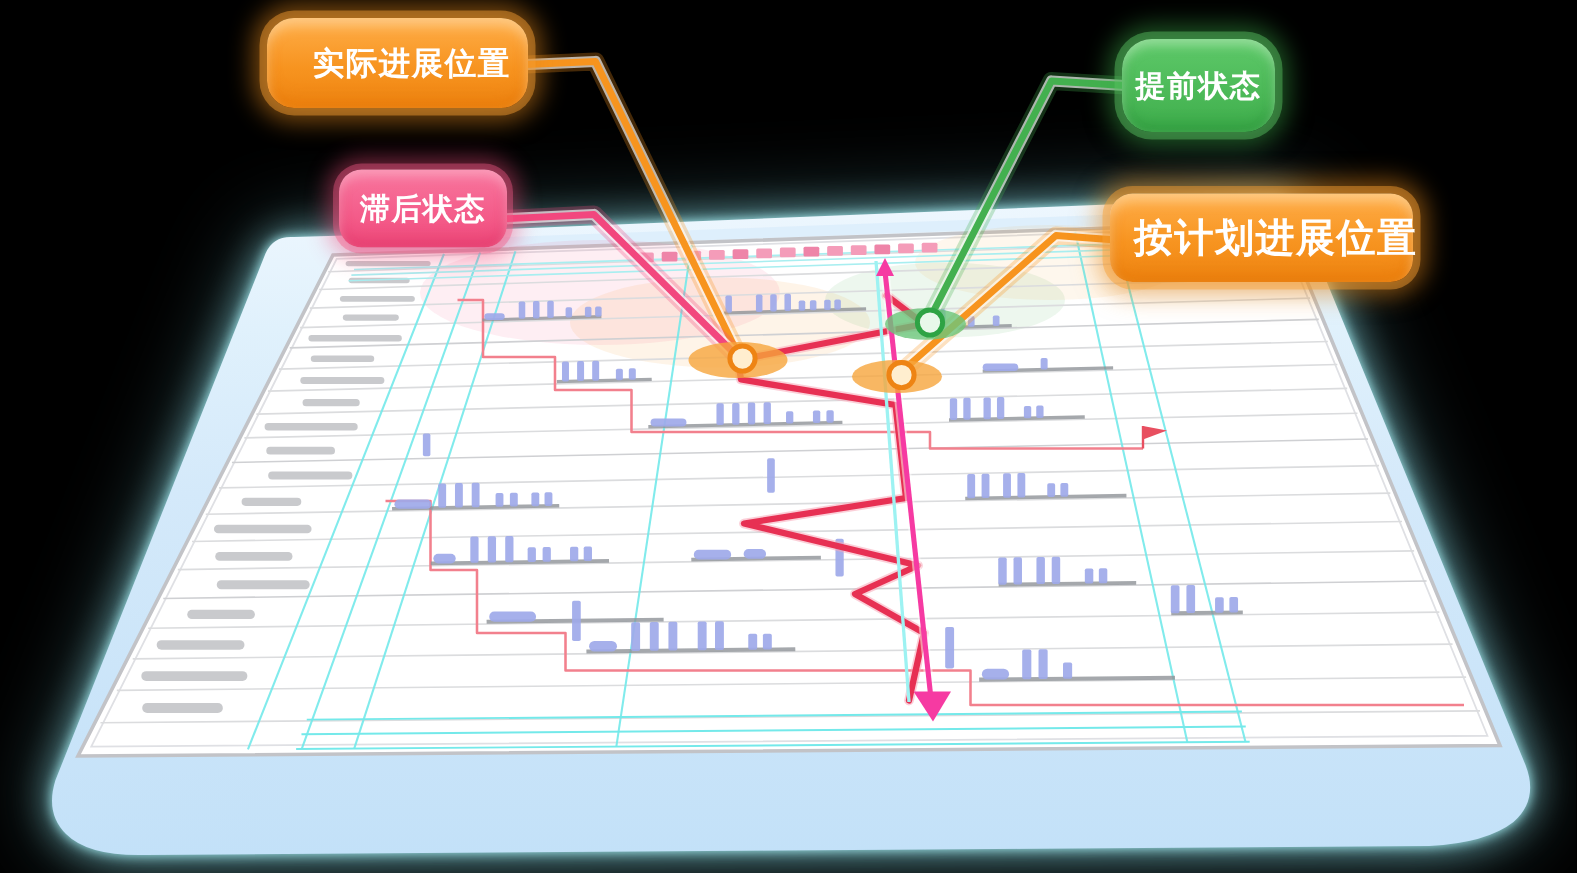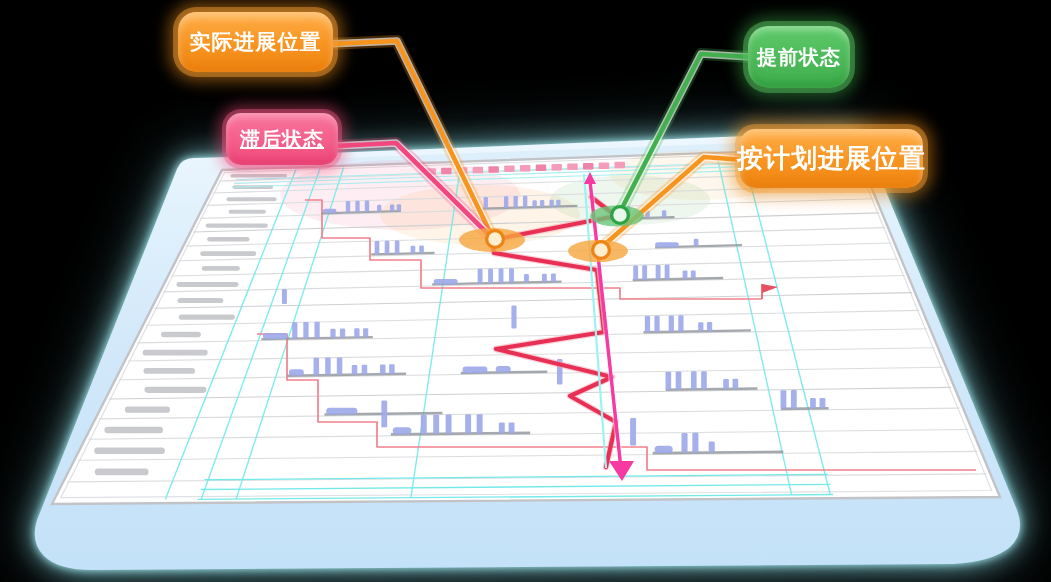--- a/index.html
+++ b/index.html
@@ -4,24 +4,24 @@
 <style>
   html,body{margin:0;padding:0;background:#000;}
   .stage{position:relative;width:1051px;height:582px;background:#000;overflow:hidden;
          font-family:"Liberation Sans","DejaVu Sans",sans-serif;}
   #scene{position:absolute;left:0;top:0;}
   .callout{position:absolute;display:flex;align-items:center;justify-content:center;
            color:#fff;font-weight:700;letter-spacing:1px;z-index:5;white-space:nowrap;}
   .callout-orange{background:linear-gradient(180deg,#ffae49 0%,#f79420 55%,#ef8410 100%);
     box-shadow:0 0 0 5px rgba(249,160,50,.45),0 0 16px 9px rgba(247,148,30,.5),
                0 4px 18px rgba(0,0,0,.15),
-               inset 0 5px 8px rgba(255,225,180,.55),inset 0 -6px 10px rgba(220,110,0,.3);}
+               inset 0 5px 8px rgba(255,225,180,.55),inset 0 -6px 10px rgba(220,110,0,.3);padding-left:19px;}
   .callout-pink{background:linear-gradient(180deg,#f8769e 0%,#f14a7c 100%);
     box-shadow:0 0 0 4px rgba(243,90,134,.4),0 0 14px 8px rgba(242,70,120,.45),
-               inset 0 4px 7px rgba(255,200,218,.5),inset 0 -6px 9px rgba(200,30,80,.25);text-decoration:underline;}
+               inset 0 4px 7px rgba(255,200,218,.5),inset 0 -6px 9px rgba(200,30,80,.25);}
   .callout-green{background:linear-gradient(180deg,#5ec969 0%,#3fae4c 100%);
     box-shadow:0 0 0 5px rgba(90,195,100,.45),0 0 16px 9px rgba(60,170,72,.5),
                inset 0 4px 7px rgba(210,245,210,.5),inset 0 -6px 9px rgba(20,120,35,.3);}
   #callout-actual {left:178px;top:12px; width:155px;height:60px;border-radius:18px;font-size:21px;}
   #callout-lag    {left:226px;top:113px;width:112px;height:52px;border-radius:15px;font-size:20px;}
   #callout-ahead  {left:748px;top:26px; width:102px;height:62px;border-radius:20px;font-size:20px;}
   #callout-planned{left:740px;top:129px;width:183px;height:59px;border-radius:15px;font-size:26px;}
 </style>
 </head>
 <body>

